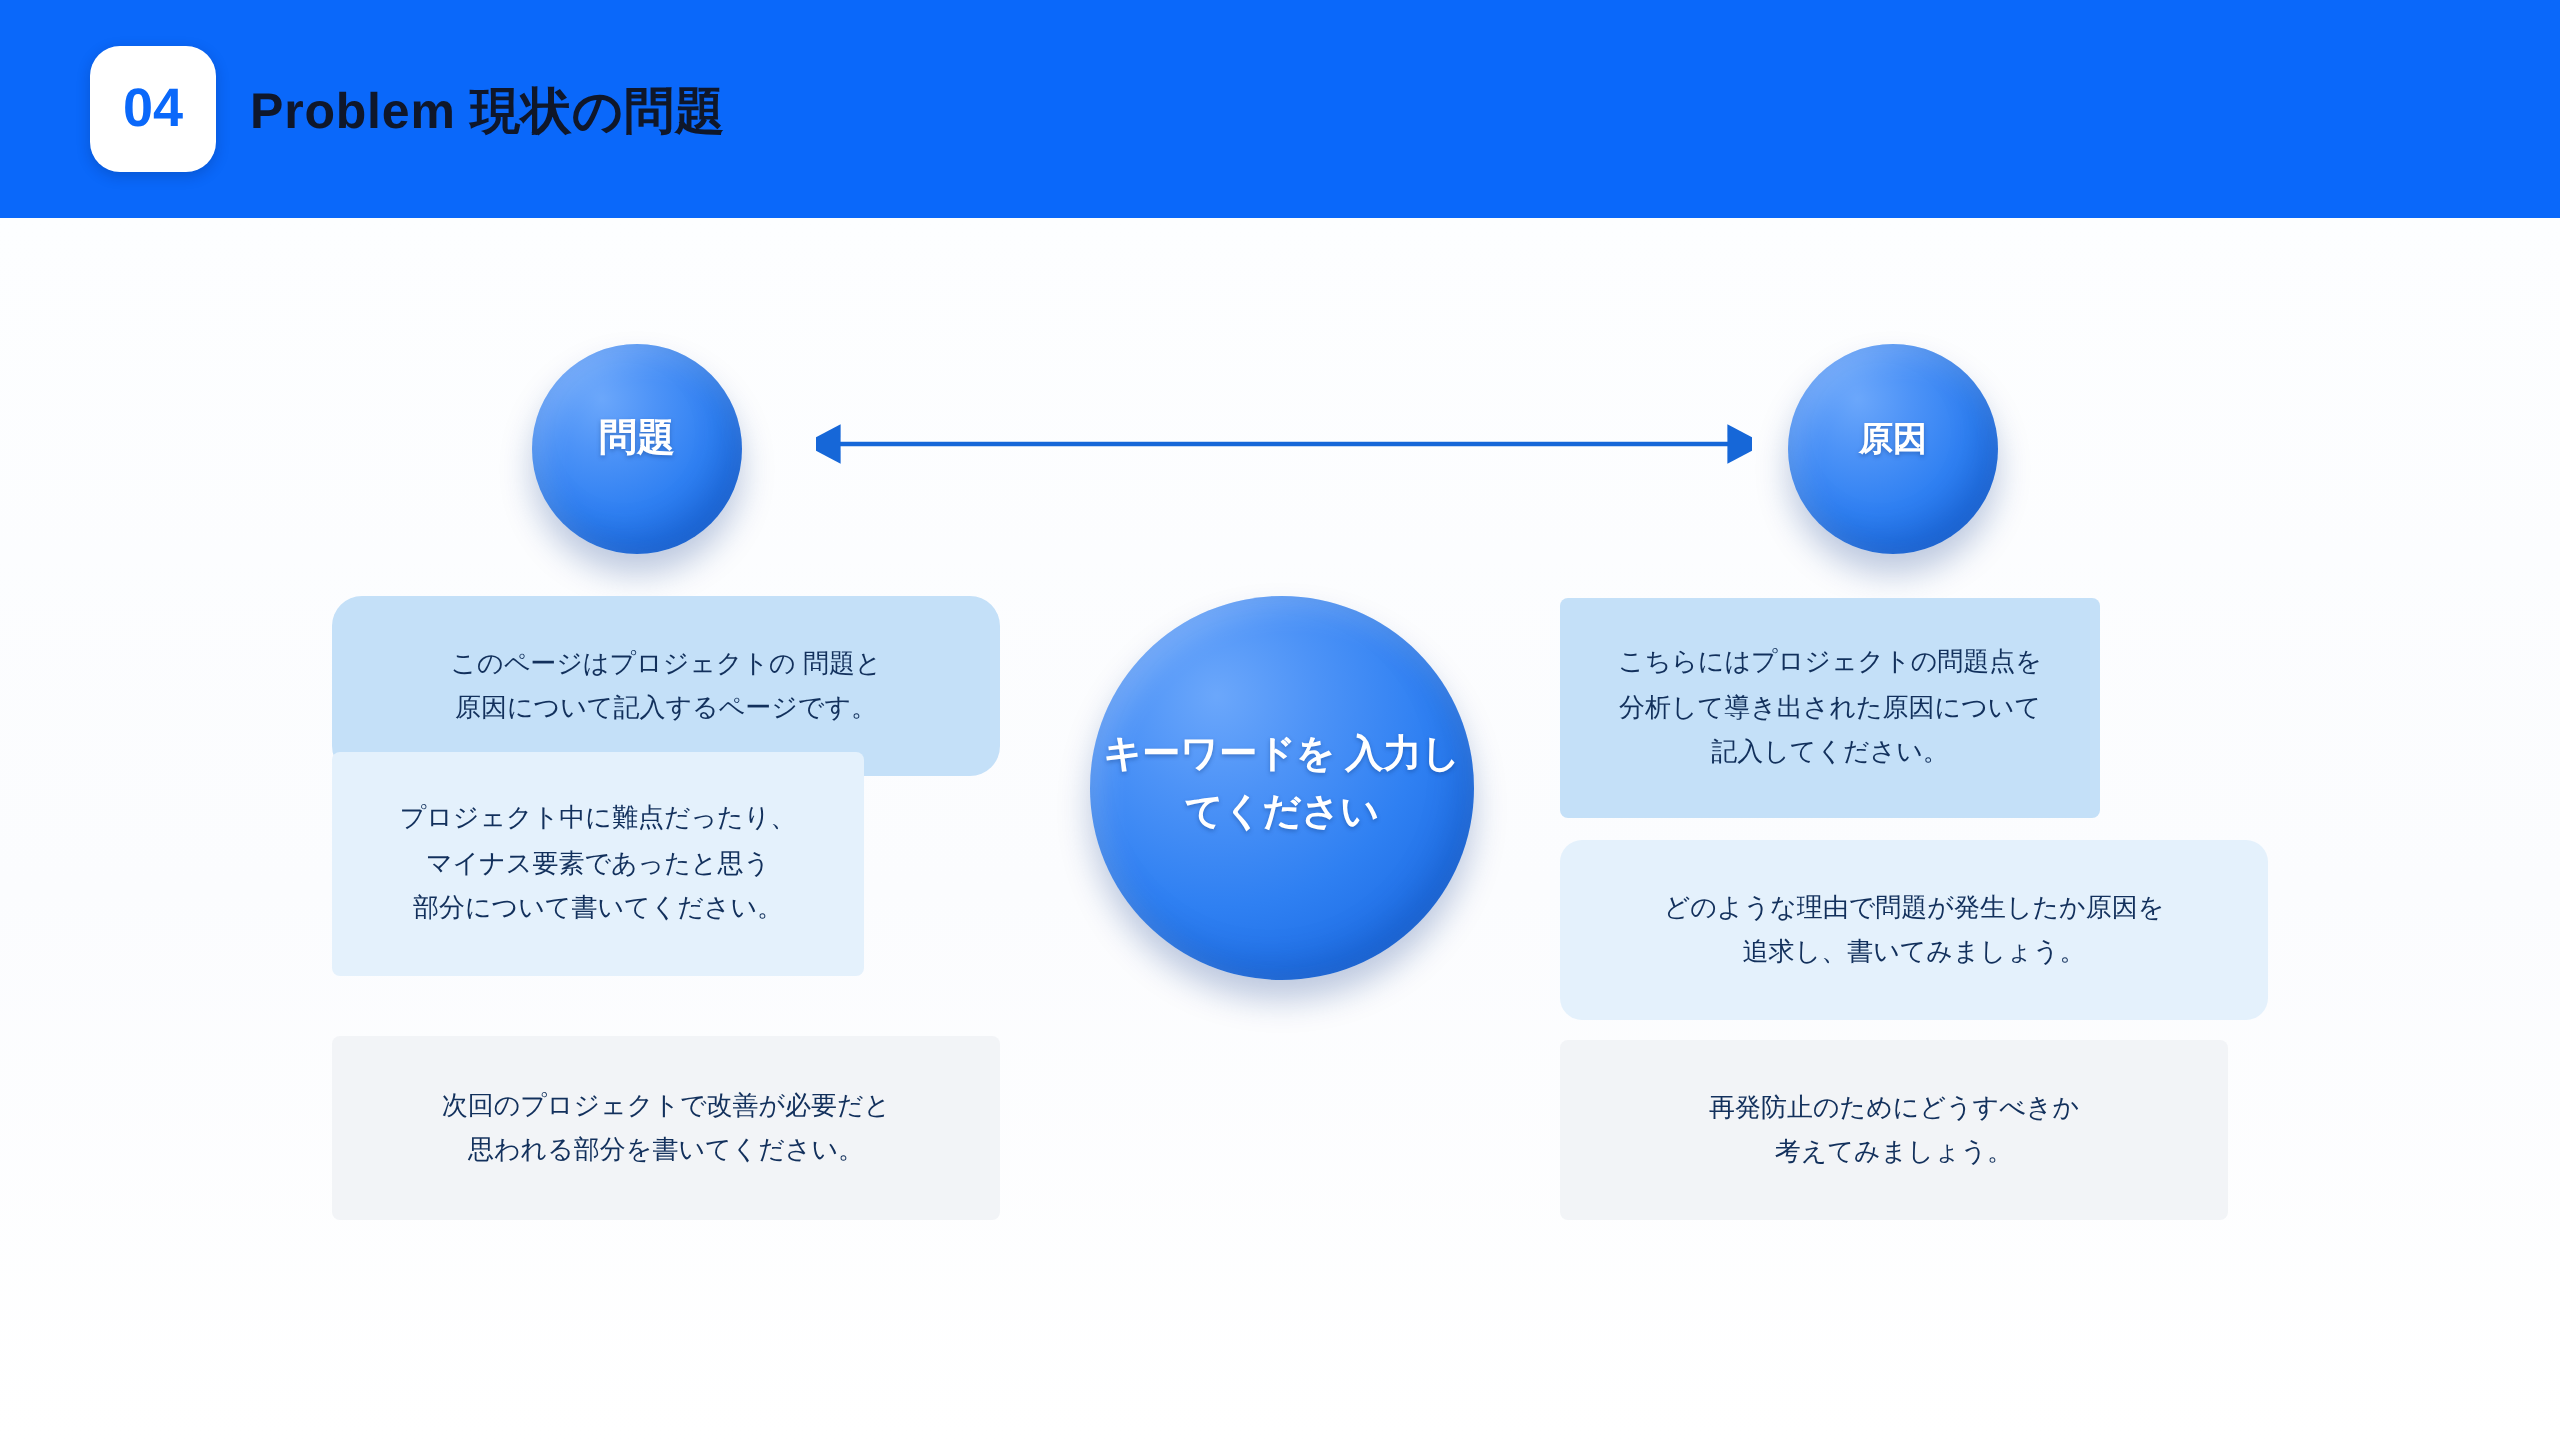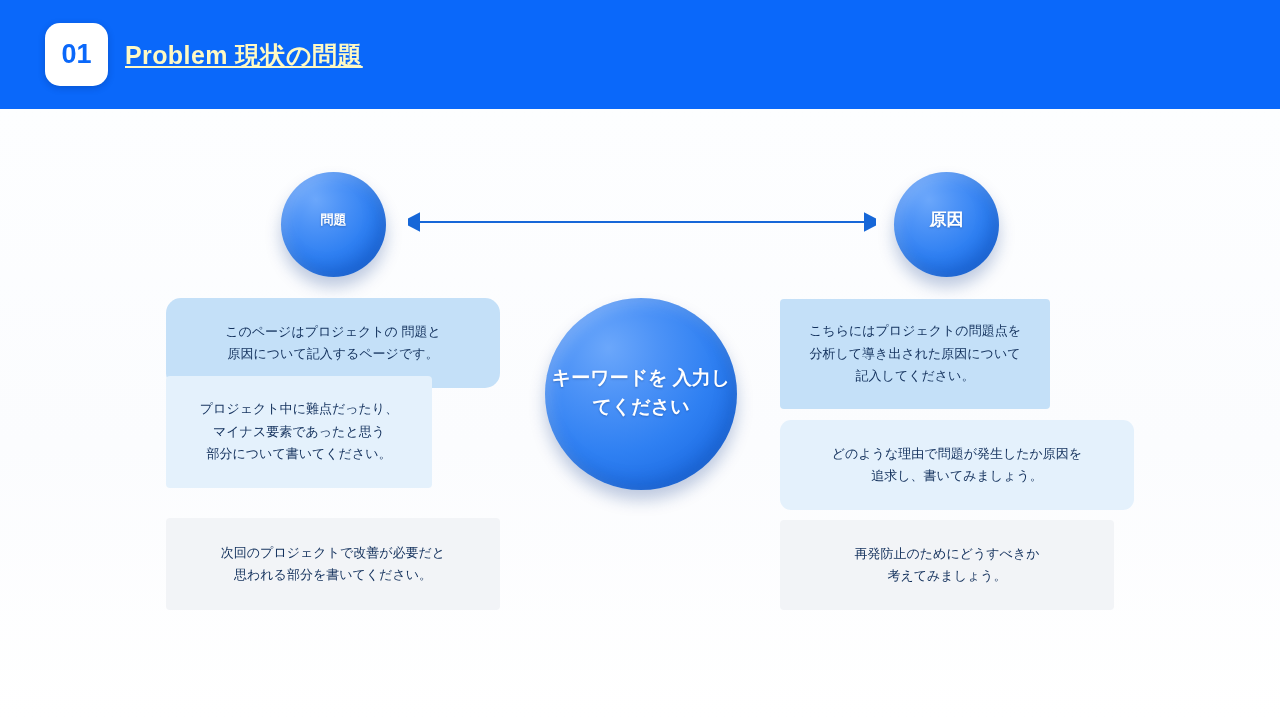--- a/index.html
+++ b/index.html
@@ -64,24 +64,23 @@
     color: #0a68fa;
     letter-spacing: 0px;
     line-height: 1;
   }
   .header-title {
     position: absolute;
     left: 125px;
     top: 39px;
     font-size: 25px;
     font-weight: bold;
-    color: #fef9c3;
+    color: #0f172a;
     letter-spacing: 0.4px;
     white-space: nowrap;
-    text-decoration: underline;
   }
 
   
   .sphere {
     position: absolute;
     border-radius: 50%;
     background:
       radial-gradient(circle at 33% 26%,
         #6ba7fb 0%,
         #4d93f7 26%,
@@ -93,25 +92,26 @@
       inset -6px -8px 16px rgba(12, 60, 140, 0.25),
       inset 5px 6px 14px rgba(255, 255, 255, 0.22);
     display: flex;
     align-items: center;
     justify-content: center;
     text-align: center;
     color: #ffffff;
     font-weight: bold;
   }
   .sphere-problem {
-    left: 281px;
+    left: 266px;
     top: 172px;
     width: 105px;
     height: 105px;
-    font-size: 13px;
+    font-size: 19px;
+    font-family: Liberation Mono, monospace;
   }
   .sphere-cause {
     left: 894px;
     top: 172px;
     width: 105px;
     height: 105px;
     font-size: 17px;
   }
   .sphere-label {
     position: relative;
@@ -170,21 +170,21 @@
 </style>
 </head>
 <body>
 
 <div class="slide">
 
   <div class="content-plate"></div>
 
   <div class="header-bar">
     <div class="header-badge">
-      <span class="header-badge-num">01</span>
+      <span class="header-badge-num">04</span>
     </div>
     <div class="header-title">Problem 現状の問題</div>
   </div>
 
   <div class="sphere sphere-problem">
     <span class="sphere-label">問題</span>
   </div>
 
   <div class="sphere sphere-cause">
     <span class="sphere-label">原因</span>

